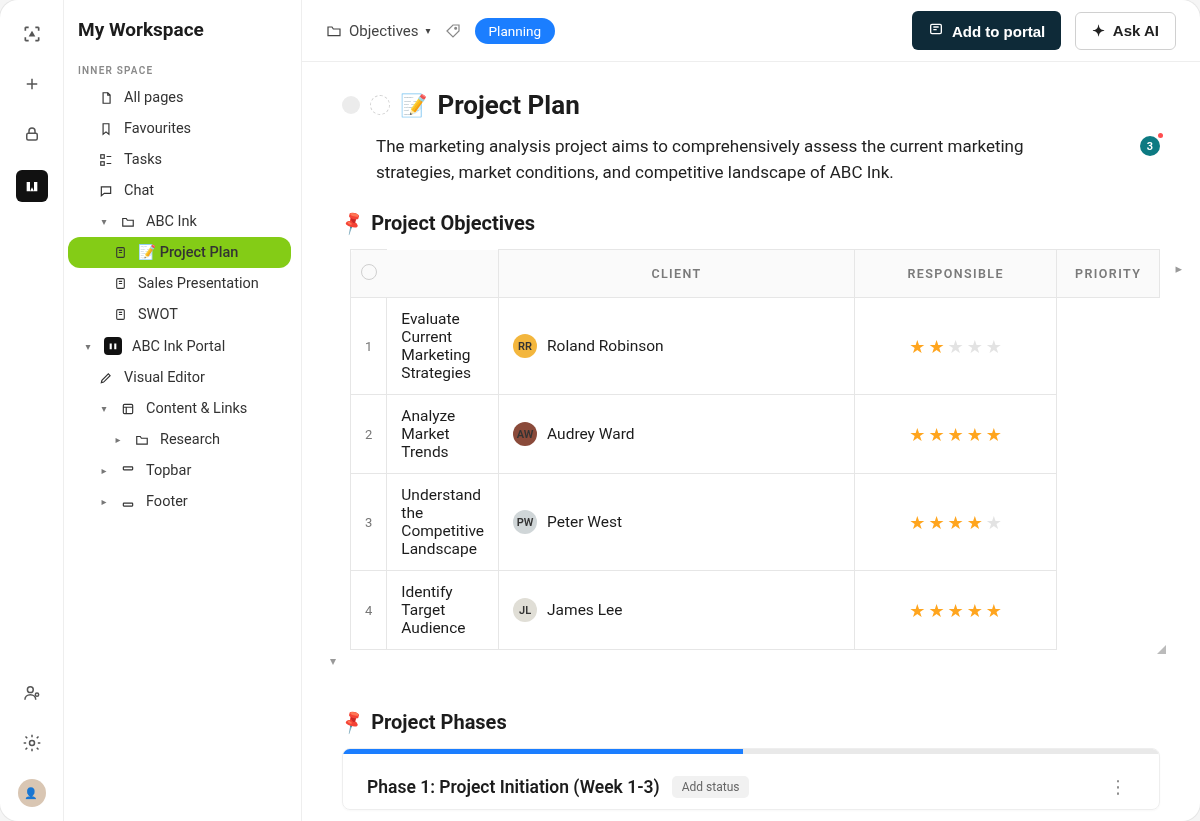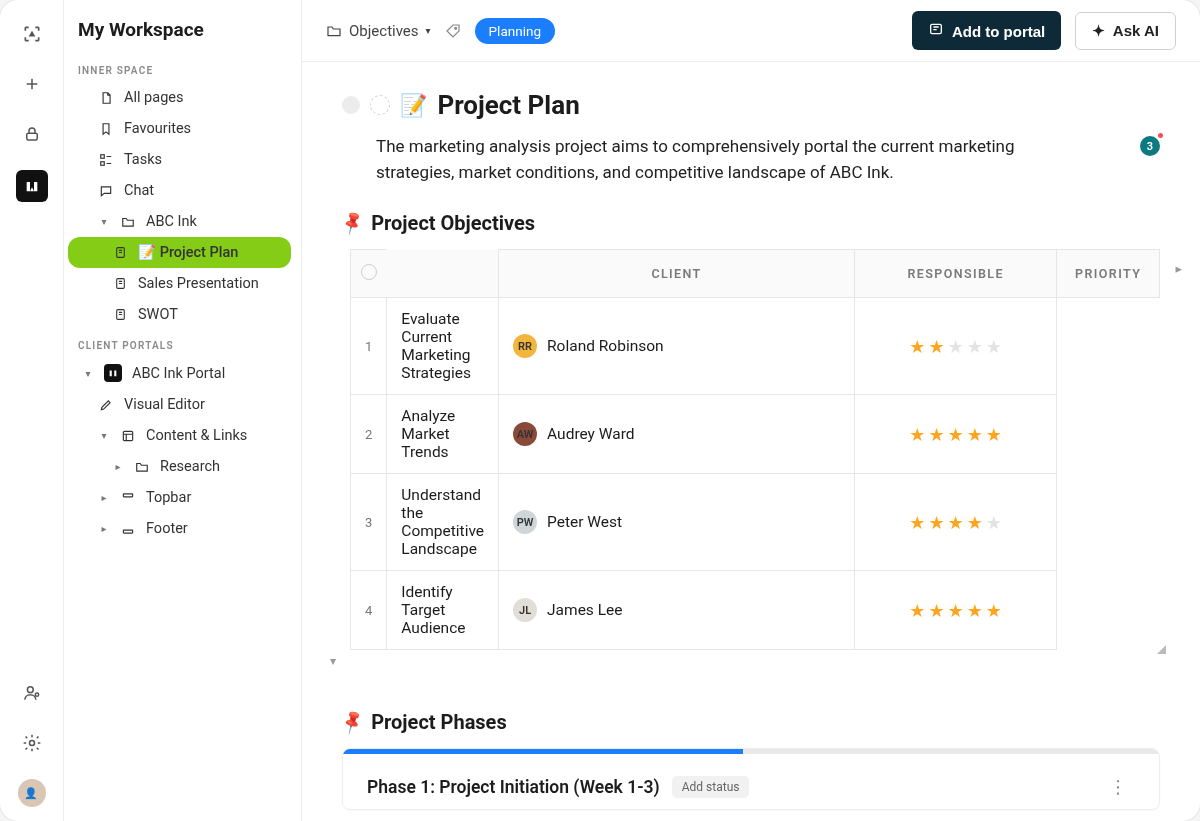--- a/index.html
+++ b/index.html
@@ -261,21 +261,20 @@
     <div class="nav-item ind2">
       <span class="nav-icon">
           <svg width="13" height="13" viewBox="0 0 24 24" fill="none" stroke="currentColor" stroke-width="2">
             <rect x="5" y="3" width="14" height="18" rx="2"></rect>
             <path d="M9 8h6M9 12h6"></path>
           </svg>
         </span>
       <span>SWOT</span>
     </div>
 
-    <div class="section-label">CLIENT PORTALS</div>
 
     <div class="nav-item" style="padding-left:14px;">
       <span class="chev">▾</span>
       <span class="mini-logo">
           <svg width="10" height="10" viewBox="0 0 24 24" fill="#fff">
             <path d="M4 20V6h5v14zm11 0V6h5v14z"></path>
           </svg>
         </span>
       <span>ABC Ink Portal</span>
     </div>
@@ -360,21 +359,21 @@
 
     <div class="content">
       <div class="title-row">
         <span class="status-dot"></span>
         <span class="emoji-placeholder"></span>
         <span style="font-size:22px;">📝</span>
         <h1 class="page-title">Project Plan</h1>
       </div>
 
       <div class="desc-row">
-        <div class="desc-text">The marketing analysis project aims to comprehensively portal the current marketing strategies, market conditions, and competitive landscape of ABC Ink.</div>
+        <div class="desc-text">The marketing analysis project aims to comprehensively assess the current marketing strategies, market conditions, and competitive landscape of ABC Ink.</div>
         <span class="badge-count">3</span>
       </div>
 
       <div class="section-header">
         <span class="pin">📌</span>
         <span>Project Objectives</span>
       </div>
 
       <div class="table-wrap">
         <table class="obj-table">

